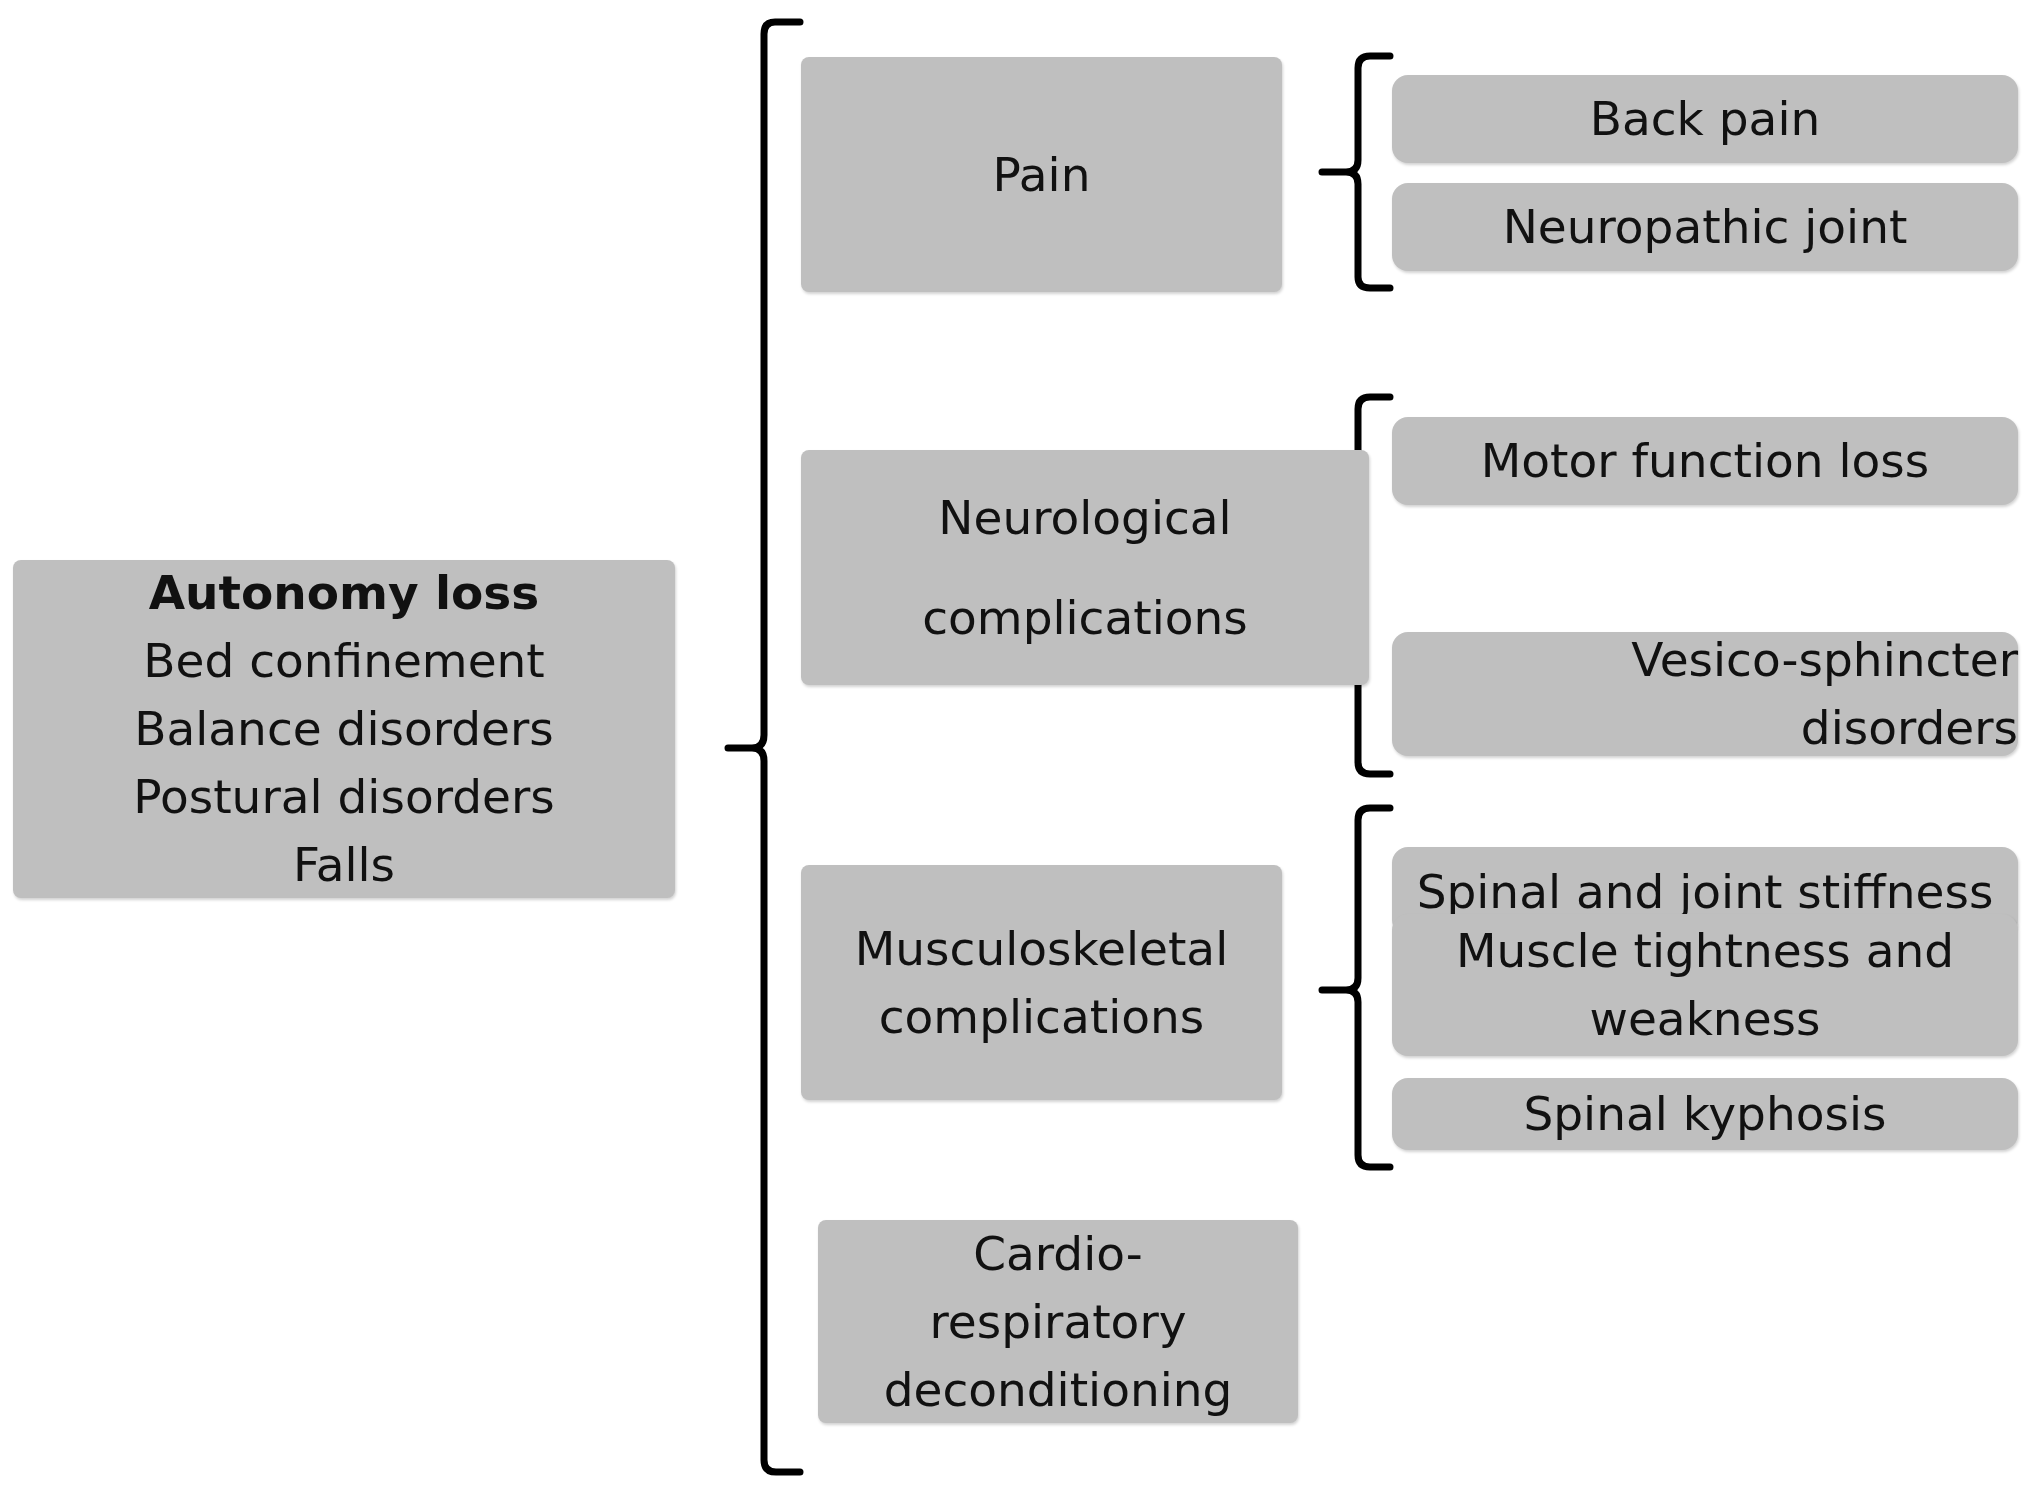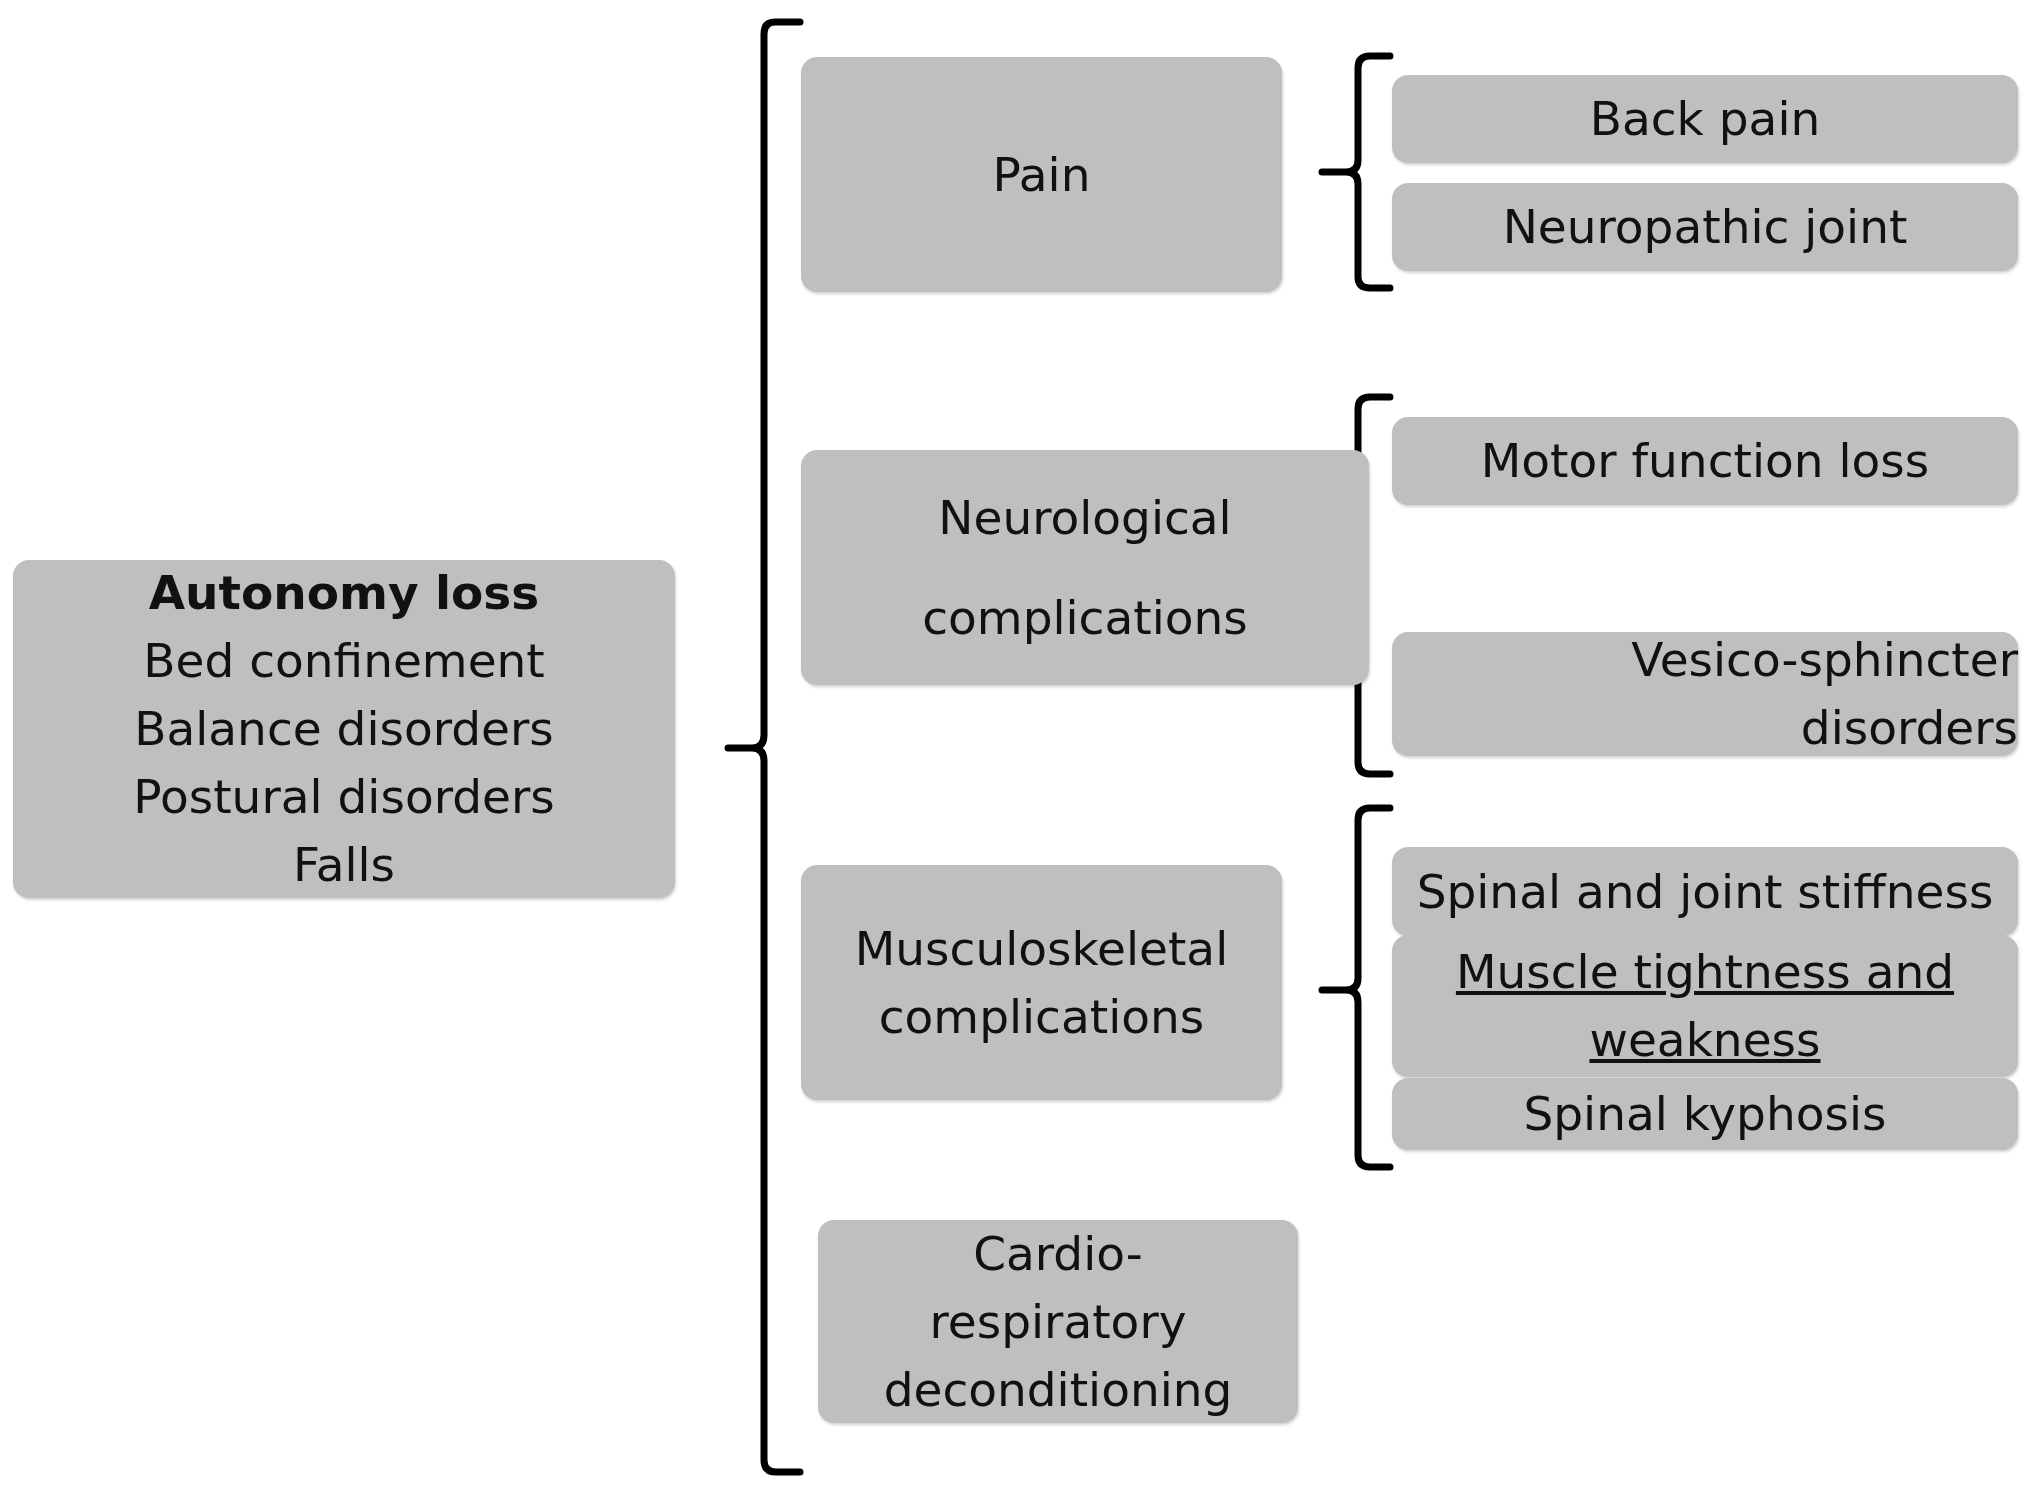--- a/index.html
+++ b/index.html
@@ -1,21 +1,21 @@
 <!DOCTYPE html>
 <html><head>
 <meta charset="utf-8">
 <style>
   html, body { margin: 0; padding: 0; background: #ffffff; }
   #canvas { position: relative; width: 2032px; height: 1506px; background: #ffffff; overflow: hidden;
     font-family: "DejaVu Sans", "Liberation Sans", sans-serif; color: #111; }
   .box { position: absolute; background: #bfbfbf; display: flex; flex-direction: column;
     align-items: center; justify-content: center; text-align: center; box-sizing: border-box;
     box-shadow: 1px 2px 3px rgba(0,0,0,0.18); }
-  .big { border-radius: 16px; font-size: 47px; line-height: 68px; }
+  .big { border-radius: 8px; font-size: 47px; line-height: 68px; }
   .small { border-radius: 16px; font-size: 47px; line-height: 68px; }
   .box span { display: block; white-space: nowrap; }
   .bold { font-weight: bold; }
   svg#brackets { position: absolute; left: 0; top: 0; }
   svg#brackets path { fill: none; stroke: #000; stroke-width: 7; stroke-linecap: round; stroke-linejoin: round; }
 </style>
 </head>
 <body>
 
 <div id="canvas">
@@ -63,21 +63,21 @@
     <span>Motor function loss</span>
   </div>
   <div class="box small" style="left:1392px;top:632px;width:626px;height:124px;align-items:flex-end;">
     <span>Vesico-sphincter</span>
     <span>disorders</span>
   </div>
 
   <div class="box small" style="left:1392px;top:828px;width:626px;height:89px;margin-top:19px;">
     <span>Spinal and joint stiffness</span>
   </div>
-  <div class="box small" style="left:1392px;top:935px;width:626px;height:142px;text-decoration:underline;">
+  <div class="box small" style="left:1392px;top:914px;width:626px;height:142px;">
     <span>Muscle tightness and</span>
     <span>weakness</span>
   </div>
   <div class="box small" style="left:1392px;top:1078px;width:626px;height:72px;">
     <span>Spinal kyphosis</span>
   </div>
 
 </div>
 
 </body></html>

